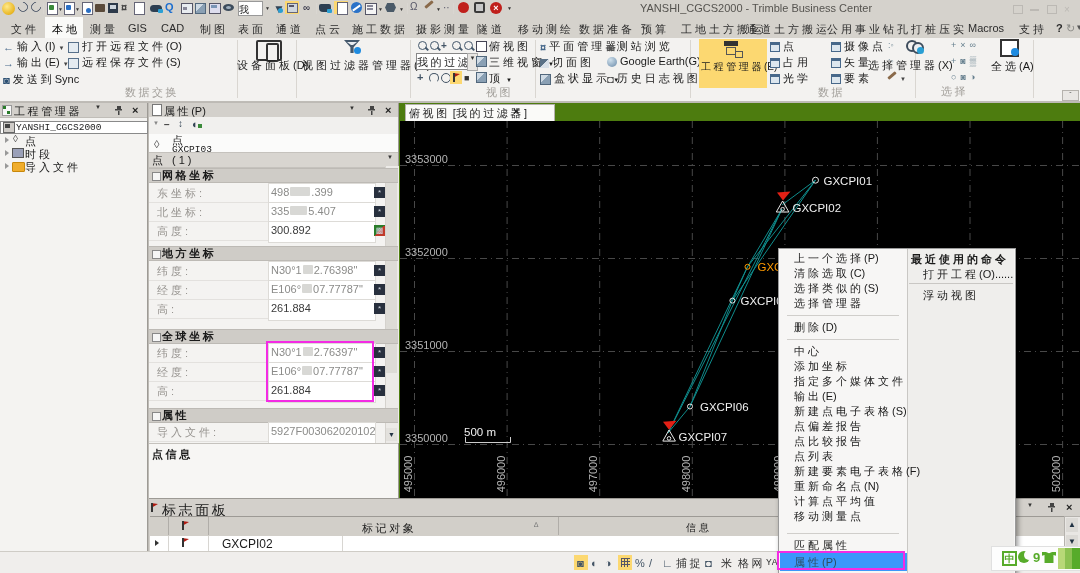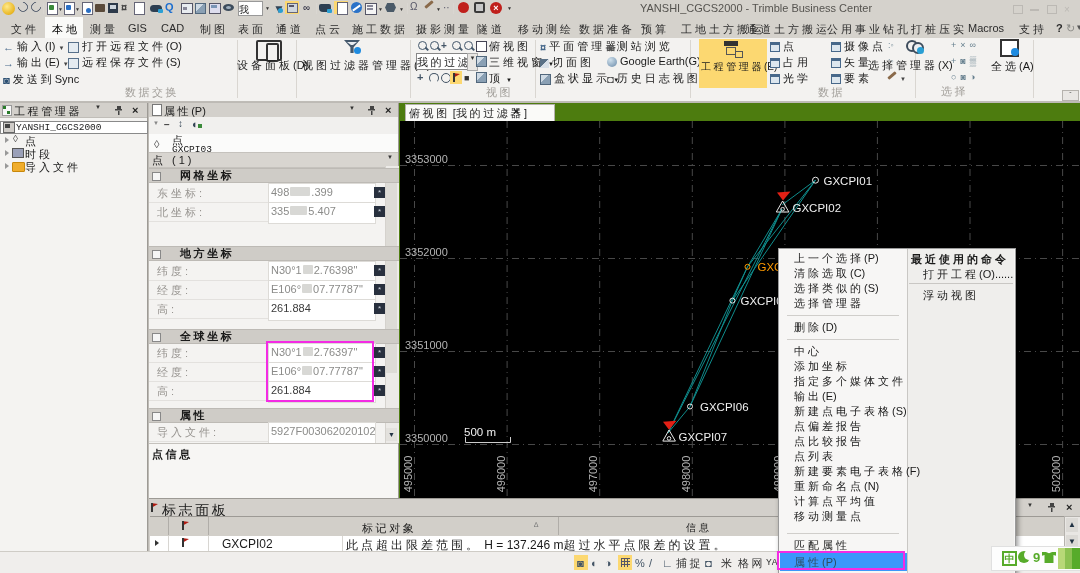--- a/index.html
+++ b/index.html
@@ -1,19 +1,19 @@
 <!DOCTYPE html>
 <html><head><meta charset="utf-8"><style>
 html,body{margin:0;padding:0}
 #p{position:relative;width:1080px;height:573px;font-family:"Liberation Sans",sans-serif;overflow:hidden;background:#f1efed;font-size:11px;color:#1a1a1a}
 .a{position:absolute}
 .k{letter-spacing:3px}
 .ks{letter-spacing:2.6px}
 .gl{color:#a09d98;font-size:11px;letter-spacing:2.5px}
-.sec{left:0;width:236px;height:13px;background:#cfccc7;border-top:1px solid #bdbab5;border-bottom:1px solid #bdbab5;padding-left:31px;font-size:11px;line-height:13px}
+.sec{left:0;width:236px;height:13px;background:#cfccc7;border-top:1px solid #bdbab5;border-bottom:1px solid #bdbab5;padding-left:13px;font-size:11px;line-height:13px}
 .sec:before{content:"";position:absolute;left:3px;top:3px;width:7px;height:7px;border:1px solid #888;background:#f5f5f5}
 .row{left:0;width:220px;height:19px;border-bottom:1px solid #e3e1de}
 .lb{position:absolute;left:8px;top:3px;color:#979490}
 .vl{position:absolute;left:119px;top:0;width:104px;height:18px;background:#fff;border:1px solid #dddbd7;color:#8b8b89;padding:2px 0 0 2px;overflow:hidden;white-space:nowrap}
 .bt{position:absolute;left:225px;top:4px;width:11px;height:11px;background:#28303e;color:#cdd4de;font-size:8px;text-align:center;line-height:11px}
 .bl{display:inline-block;height:9px;background:#d8d8d5;border-radius:1px;margin:0 1px}
 .mi{left:15px;white-space:nowrap;color:#1a1a1a}
 .ms{left:8px;width:112px;height:1px;background:#d0cecb}
 .flg{width:8px;height:10px}
 .flg:before{content:"";position:absolute;width:7px;height:5px;background:#b01b12;clip-path:polygon(0 0,100% 20%,0 100%)}
@@ -283,20 +283,25 @@
 
 <div class="a row" style="top:80px">
         <span class="lb k">东坐标:</span>
         <span class="vl">498<i class="bl" style="width:20px"></i>.399</span>
         <span class="bt">*</span>
       </div>
 <div class="a row" style="top:99px">
         <span class="lb k">北坐标:</span>
         <span class="vl">335<i class="bl" style="width:17px"></i>5.407</span>
         <span class="bt">*</span>
+      </div>
+<div class="a row" style="top:118px">
+        <span class="lb k">高度:</span>
+        <span class="vl" style="color:#3a3a3a">300.892</span>
+        <span class="bt" style="background:linear-gradient(135deg,#2a7c2a 50%,#c03a2a 50%)">▩</span>
       </div>
 <div class="a row" style="top:158px">
         <span class="lb k">纬度:</span>
         <span class="vl">N30°1<i class="bl" style="width:10px"></i>2.76398"</span>
         <span class="bt">*</span>
       </div>
 <div class="a row" style="top:177px">
         <span class="lb k">经度:</span>
         <span class="vl">E106°<i class="bl" style="width:10px"></i>07.77787"</span>
         <span class="bt">*</span>
@@ -412,21 +417,20 @@
 <div class="a k" style="left:537px;top:22px;font-size:10px">信息</div>
 <div class="a" style="left:19px;top:18px;width:1px;height:18px;background:#b0ada8"></div>
 <div class="a" style="left:59px;top:18px;width:1px;height:18px;background:#b0ada8"></div>
 <div class="a" style="left:409px;top:18px;width:1px;height:18px;background:#b0ada8"></div>
 
 <div class="a" style="left:1px;top:37px;width:914px;height:16px;background:#fff"></div>
 <span class="a tr" style="left:6px;top:41px;border-left-color:#333"></span>
 <span class="a flg" style="left:33px;top:39px"></span>
 <div class="a" style="left:73px;top:38px;font-size:12px">GXCPI02</div>
 <div class="a" style="left:193px;top:37px;width:1px;height:16px;background:#d8d6d2"></div>
-<div class="a" style="left:197px;top:38px;font-size:12px"><span class="k">此点超出限差范围。</span>&nbsp;H = 137.246 m<span class="k">超过水平点限差的设置。</span></div>
 <div class="a" style="left:19px;top:37px;width:1px;height:16px;background:#d8d6d2"></div>
 <div class="a" style="left:59px;top:37px;width:1px;height:16px;background:#d8d6d2"></div>
 
 <div class="a" style="left:915px;top:17px;width:16px;height:36px;background:#e9e7e4;border:1px solid #b5b2ad"></div>
 <div class="a" style="left:917px;top:19px;width:12px;height:14px;background:#dcdad6;color:#234;font-size:8px;text-align:center;line-height:14px">▲</div>
 <div class="a" style="left:917px;top:36px;width:12px;height:14px;background:#dcdad6;color:#234;font-size:8px;text-align:center;line-height:14px">▼</div>
 </div>
 
 <div class="a" id="statusbar" style="left:0;top:551px;width:1080px;height:22px;background:#f0eeec;border-top:1px solid #cfccc6;font-size:11px;color:#333">
 <span class="a" style="left:574px;top:3px;width:14px;height:15px;background:#fcd871"></span>

